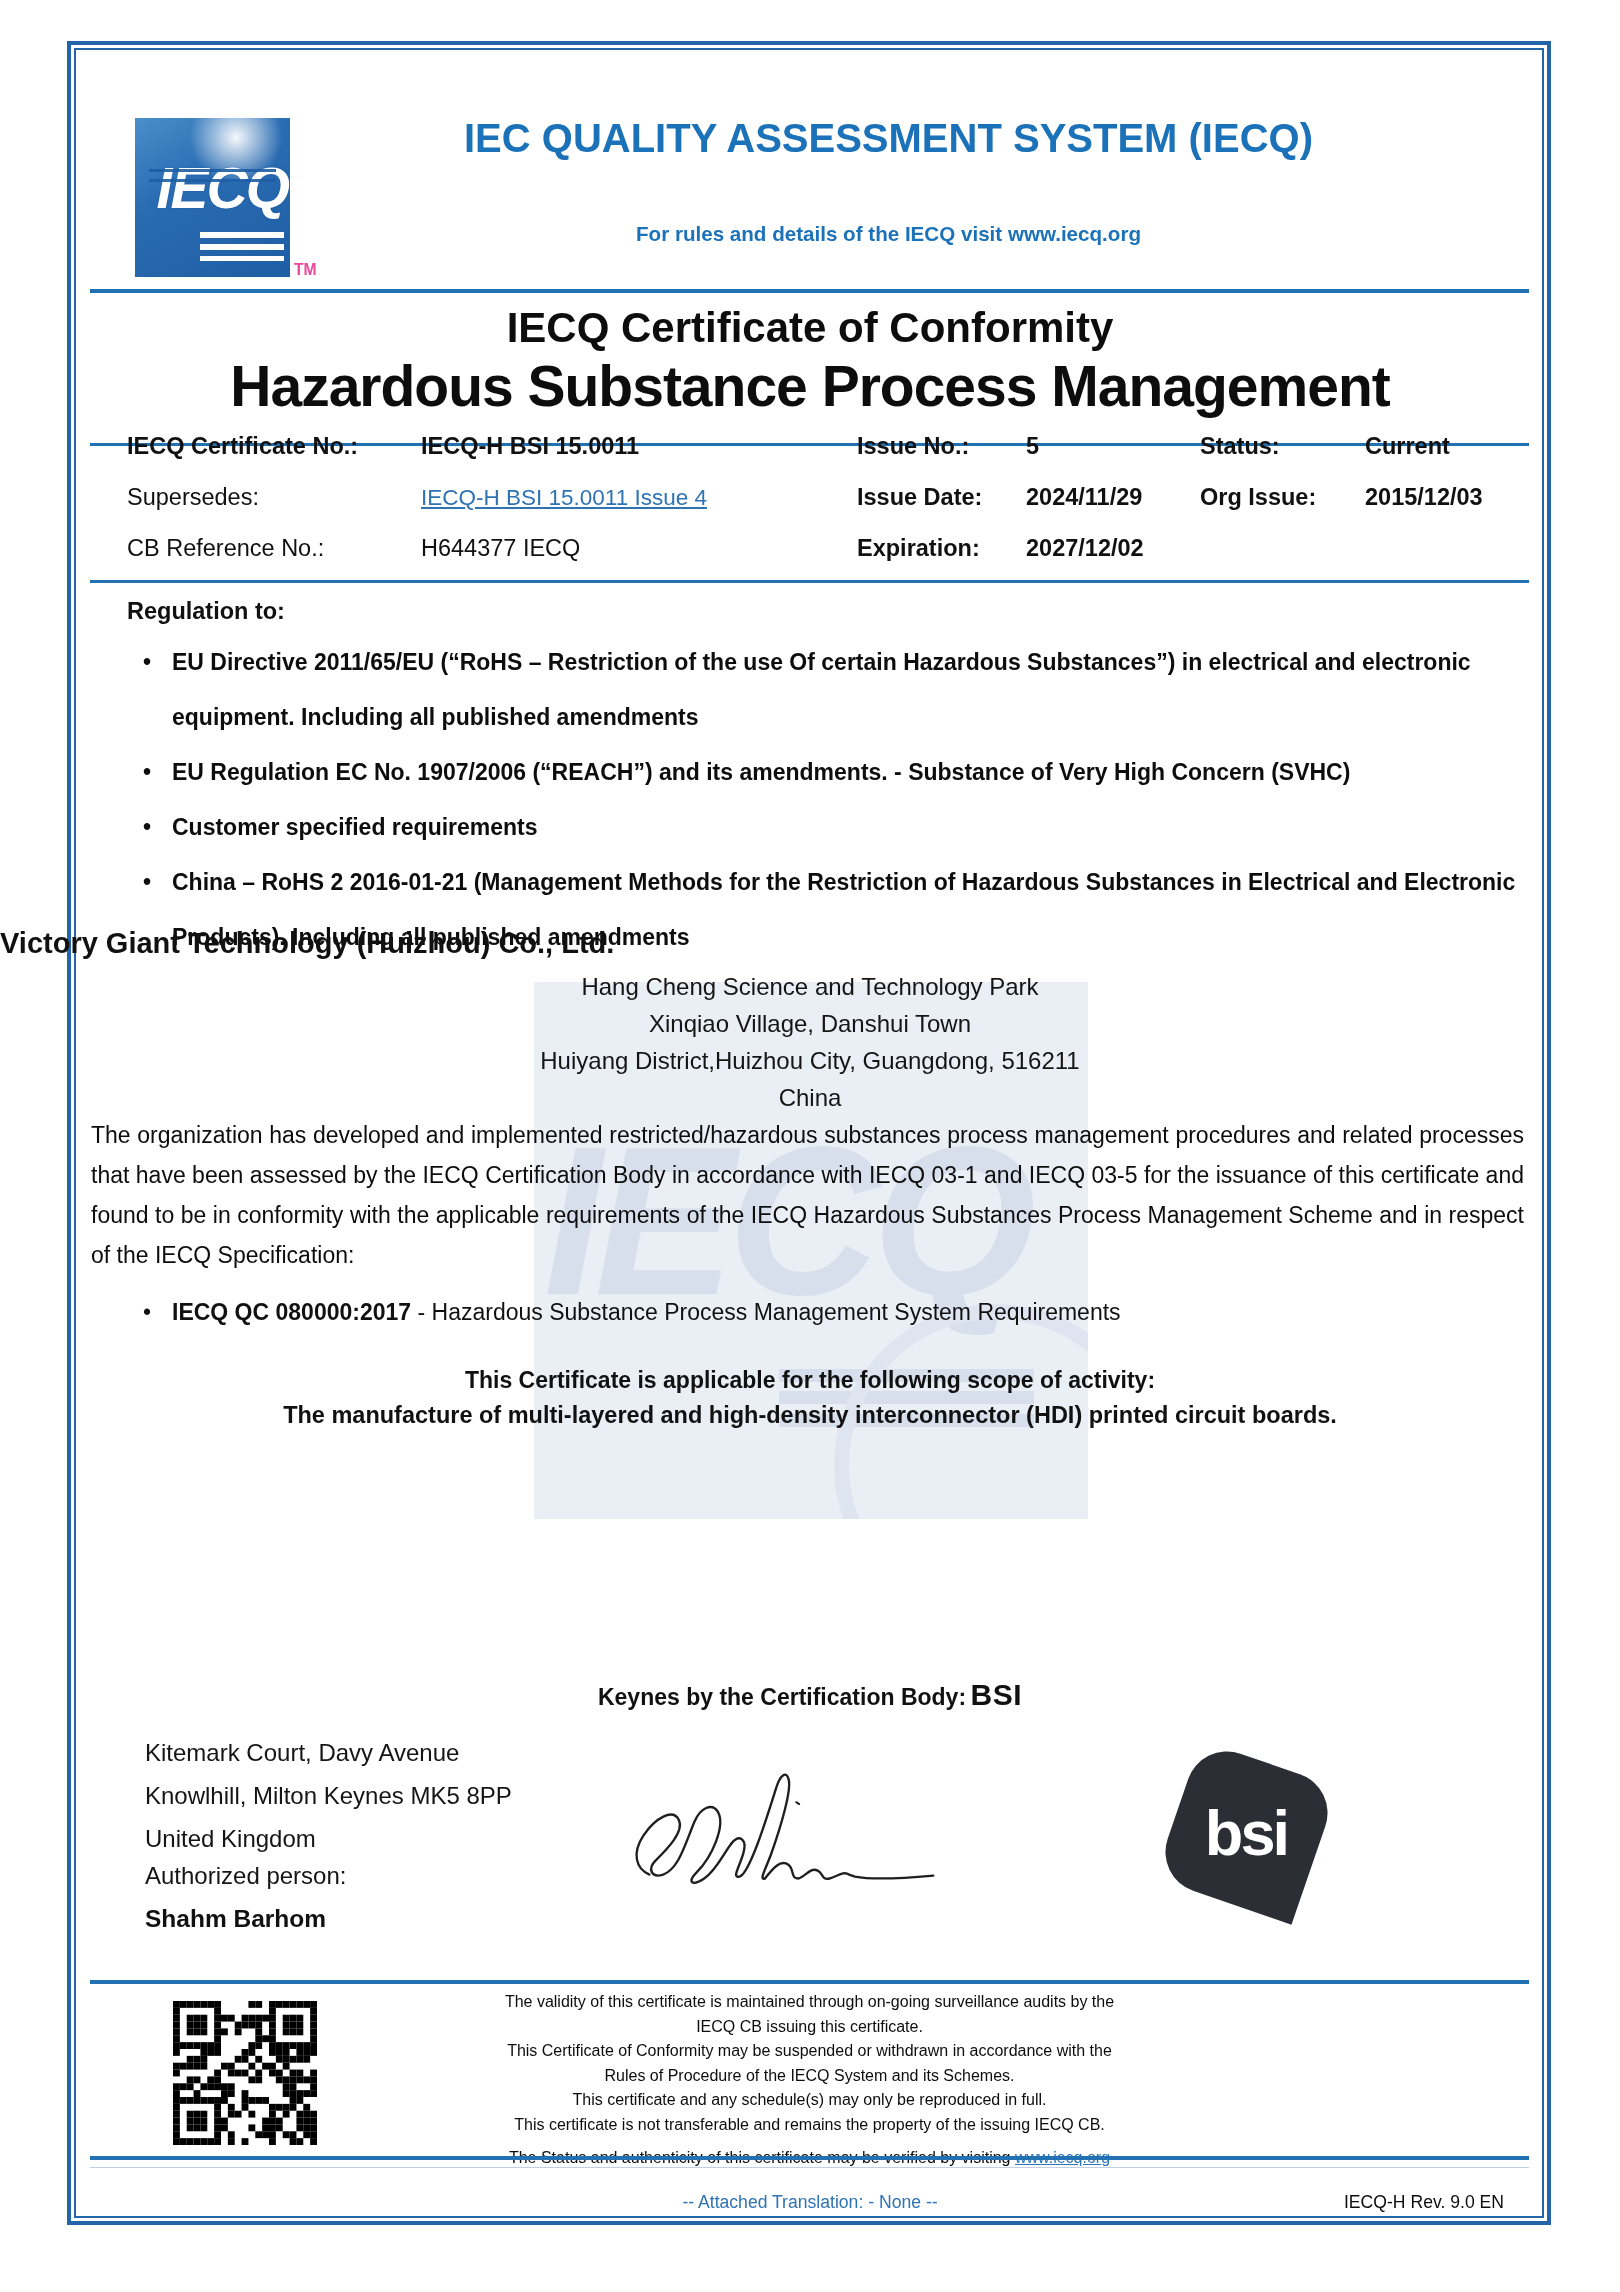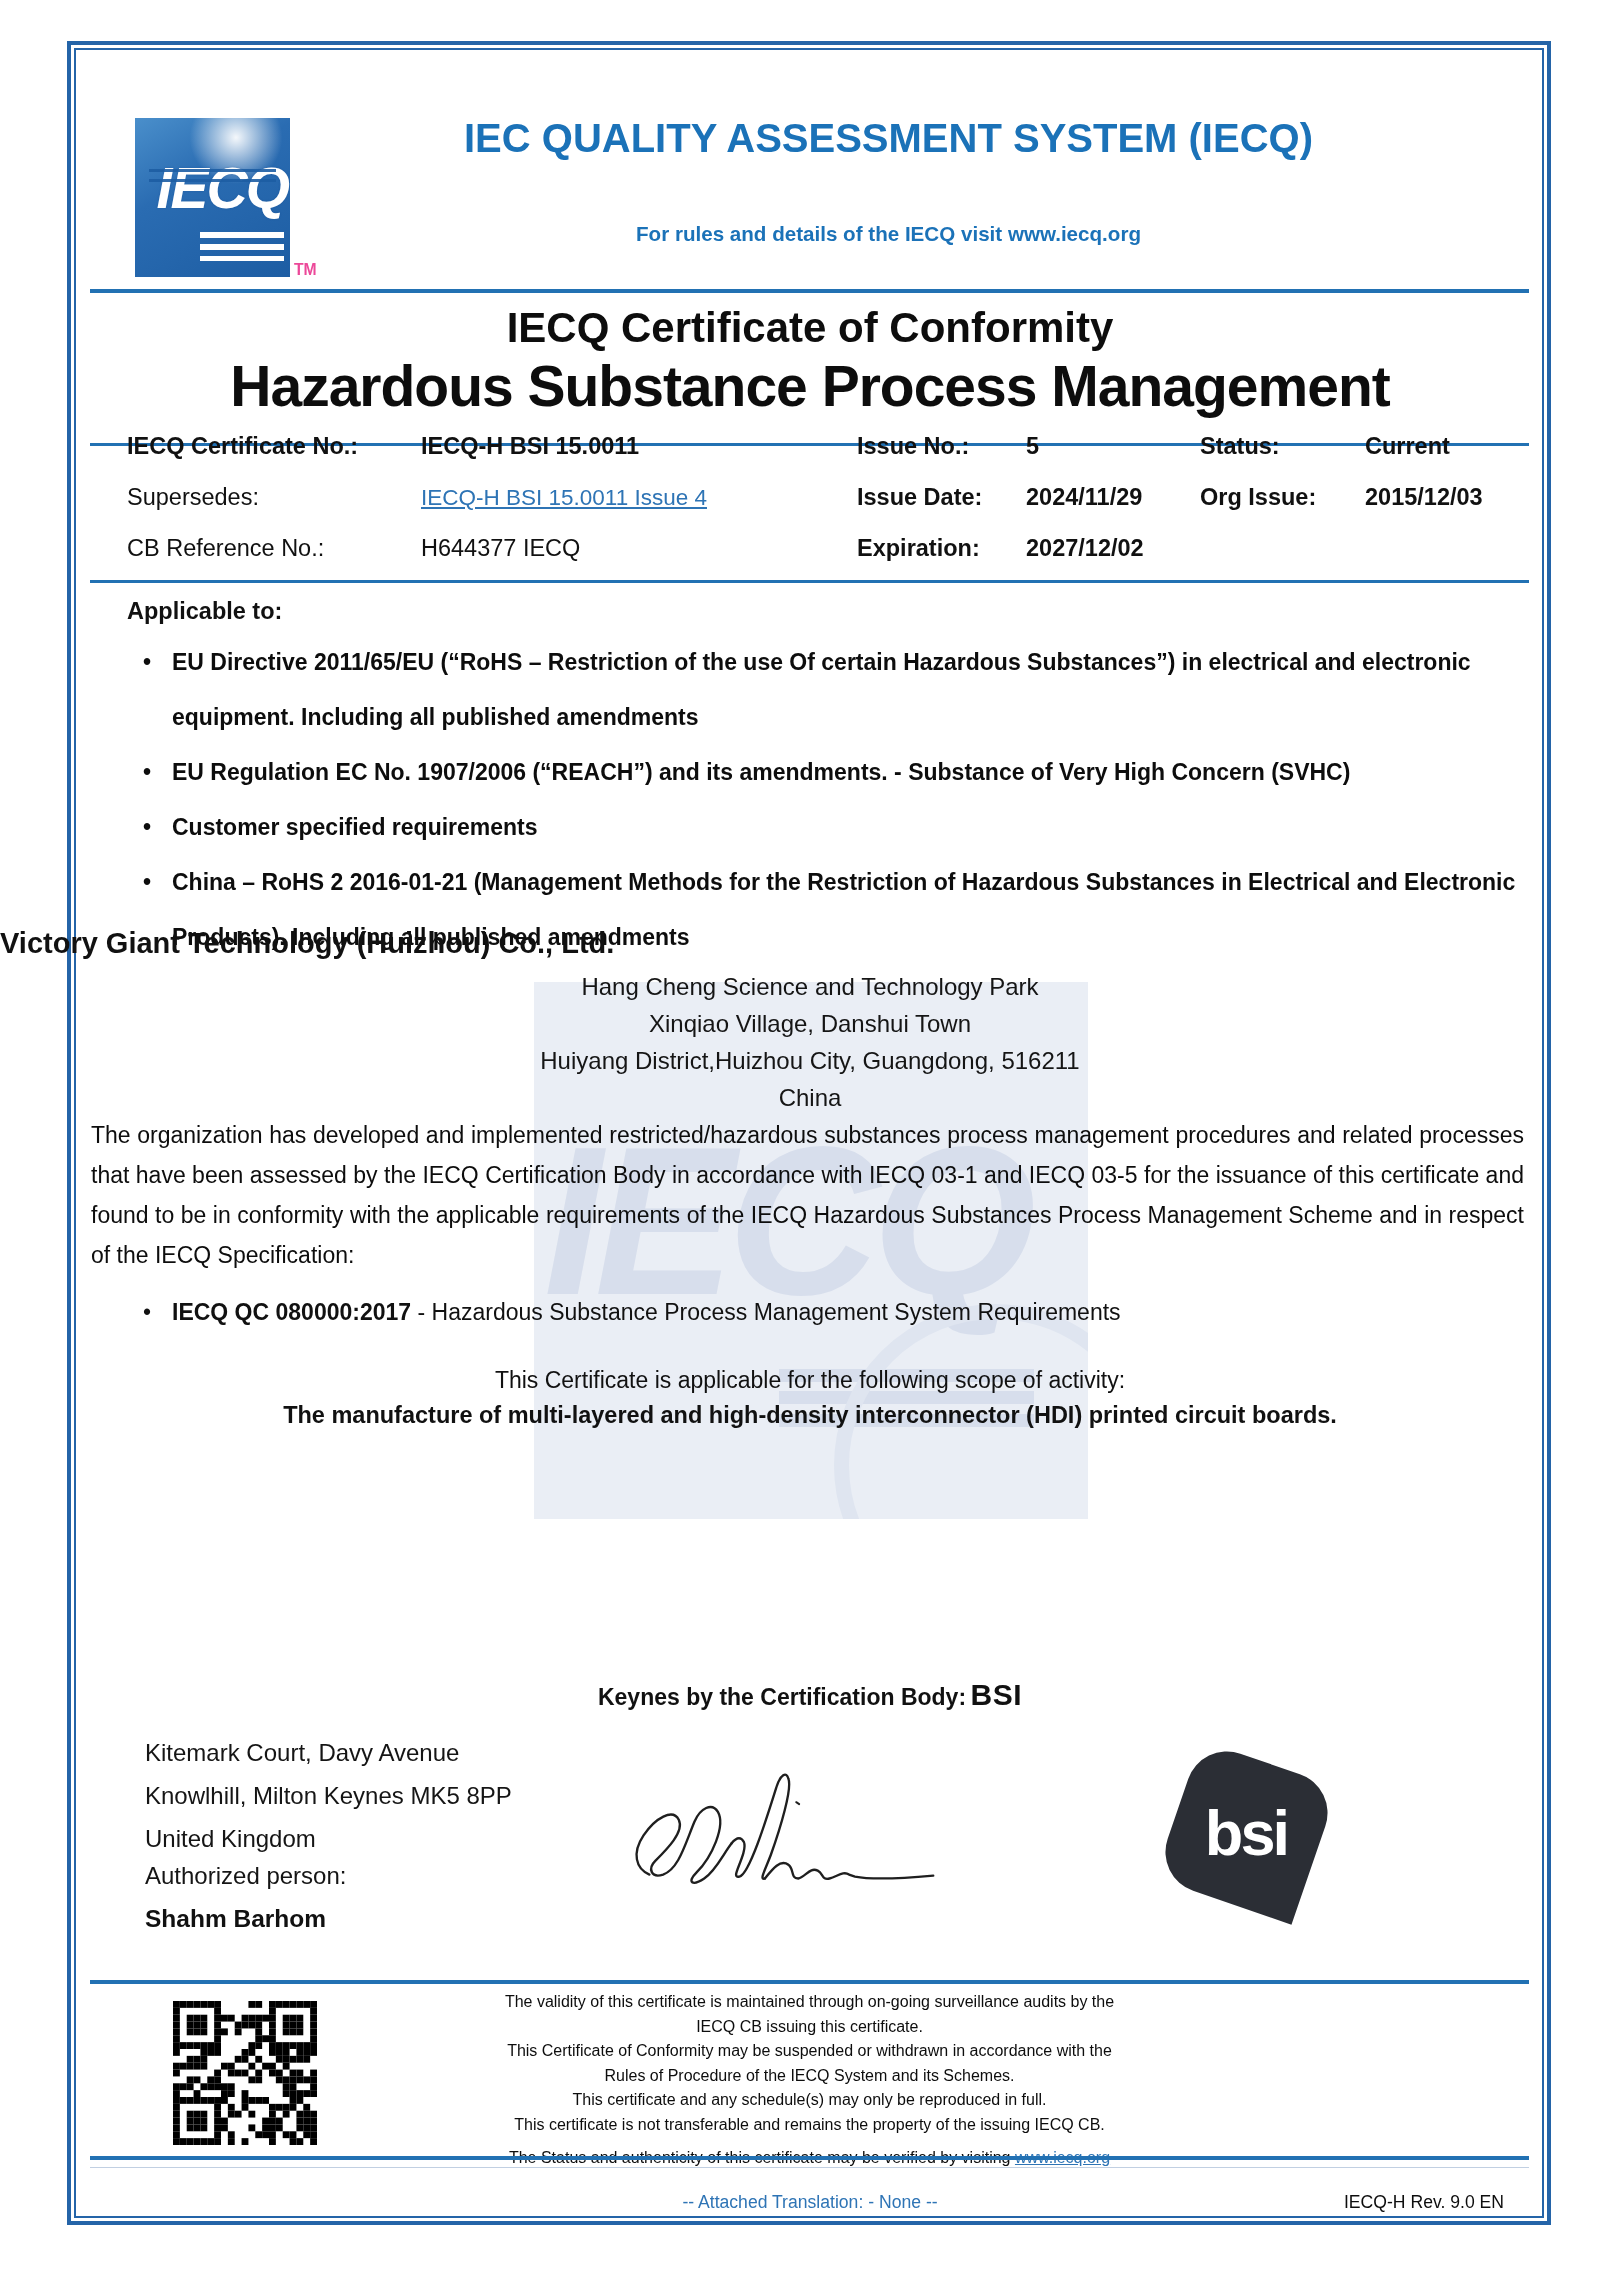--- a/index.html
+++ b/index.html
@@ -92,21 +92,21 @@
   
   .body-par {
     position:absolute; left:91px; right:96px; top:1115px; z-index:2;
     font-size:23px; line-height:40px; text-align:justify; color:#0d0d0d;
   }
   .spec-bullet { position:absolute; left:137px; right:93px; top:1299px; z-index:2; font-size:23px; padding-left:35px; }
   .spec-bullet::before { content:"•"; position:absolute; left:5.9px; top:0; }
   .spec-bullet .code { font-weight:700; }
 
   
-  .scope1 { position:absolute; left:0; right:0; top:1367px; text-align:center; font-size:23px; font-weight:400; z-index:2; }
+  .scope1 { position:absolute; left:0; right:0; top:1367px; text-align:center; font-size:23px; font-weight:700; z-index:2; }
   .scope2 { position:absolute; left:0; right:0; top:1402px; text-align:center; font-size:23.5px; font-weight:700; z-index:2; }
 
   
   .issued-by { position:absolute; left:0; right:0; top:1678px; text-align:center; z-index:2; }
   .issued-by .lbl { font-size:23px; font-weight:700; }
   .issued-by .body-name { font-size:30px; font-weight:600; letter-spacing:0.5px; }
 
   .issuer-addr { position:absolute; left:145px; top:1731px; font-size:24px; line-height:43px; z-index:2; color:#151515; }
   .auth-label { position:absolute; left:145px; top:1862px; font-size:24px; z-index:2; color:#151515; }
   .auth-name { position:absolute; left:145px; top:1905px; font-size:24.5px; font-weight:700; z-index:2; }
@@ -192,21 +192,21 @@
 
     <div>CB Reference No.:</div>
     <div>H644377 IECQ</div>
     <div class="b">Expiration:</div>
     <div class="b">2027/12/02</div>
     <div></div>
       <div></div>
   </div>
   <div class="rule" style="top:580px; height:2.9px;"></div>
 
-  <div class="applicable-heading">Applicable to:</div>
+  <div class="applicable-heading">Regulation to:</div>
   <div class="bullets">
     <div class="bullet">EU Directive 2011/65/EU (“RoHS – Restriction of the use Of certain Hazardous Substances”) in electrical and electronic equipment. Including all published amendments</div>
     <div class="bullet">EU Regulation EC No. 1907/2006 (“REACH”) and its amendments. - Substance of Very High Concern (SVHC)</div>
     <div class="bullet">Customer specified requirements</div>
     <div class="bullet">China – RoHS 2 2016-01-21 (Management Methods for the Restriction of Hazardous Substances in Electrical and Electronic Products). Including all published amendments</div>
   </div>
 
   <div class="company-name">Victory Giant Technology (Huizhou) Co., Ltd.</div>
   <div class="company-addr">
     <div>Hang Cheng Science and Technology Park</div>

